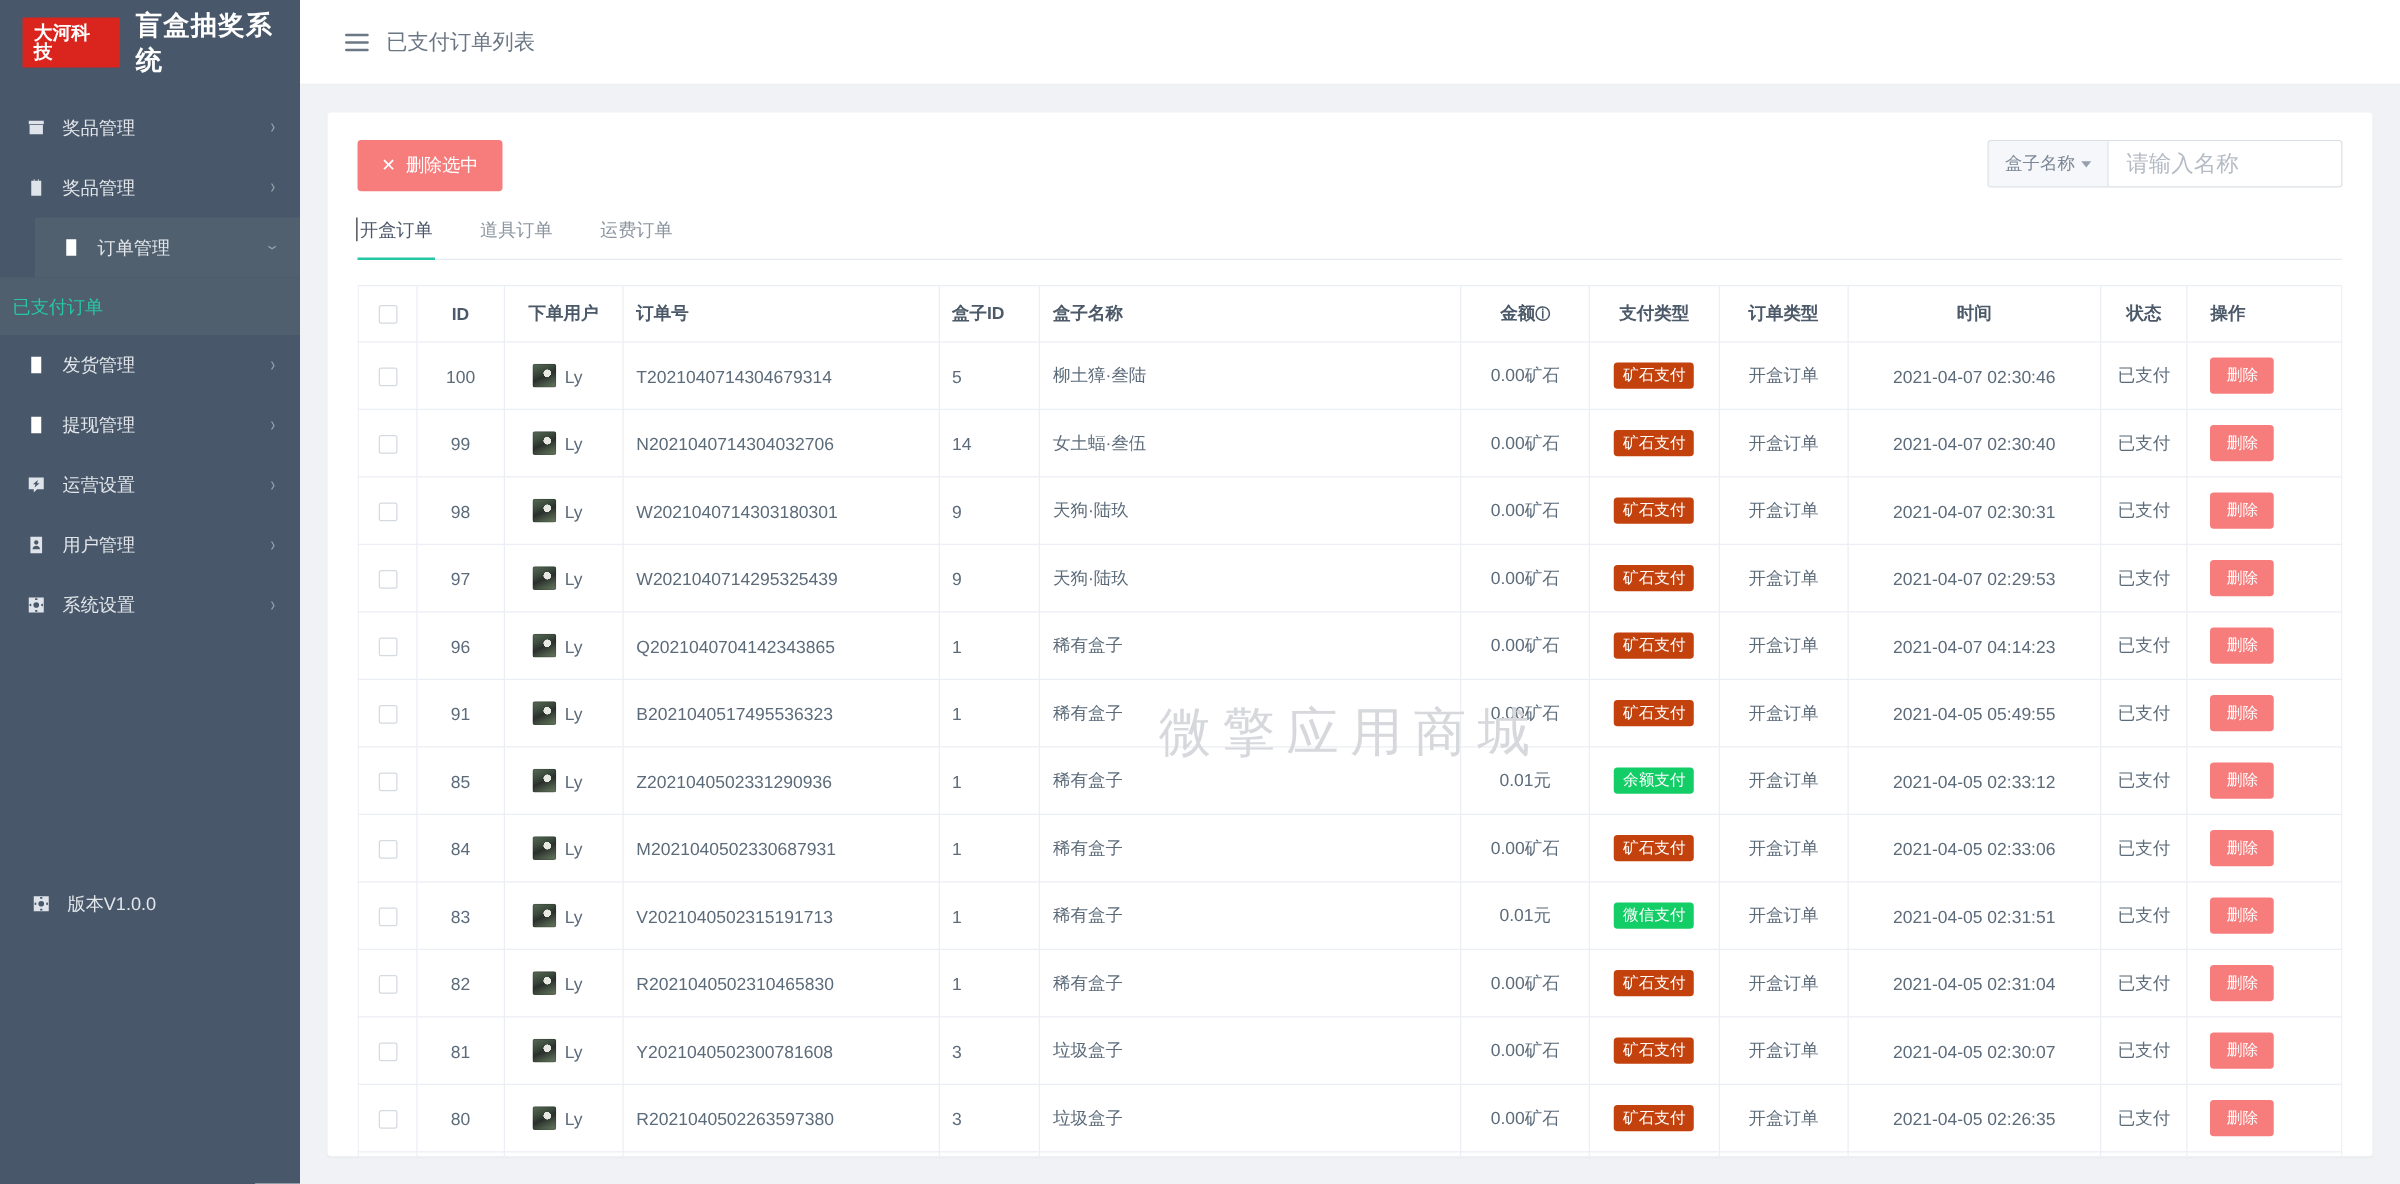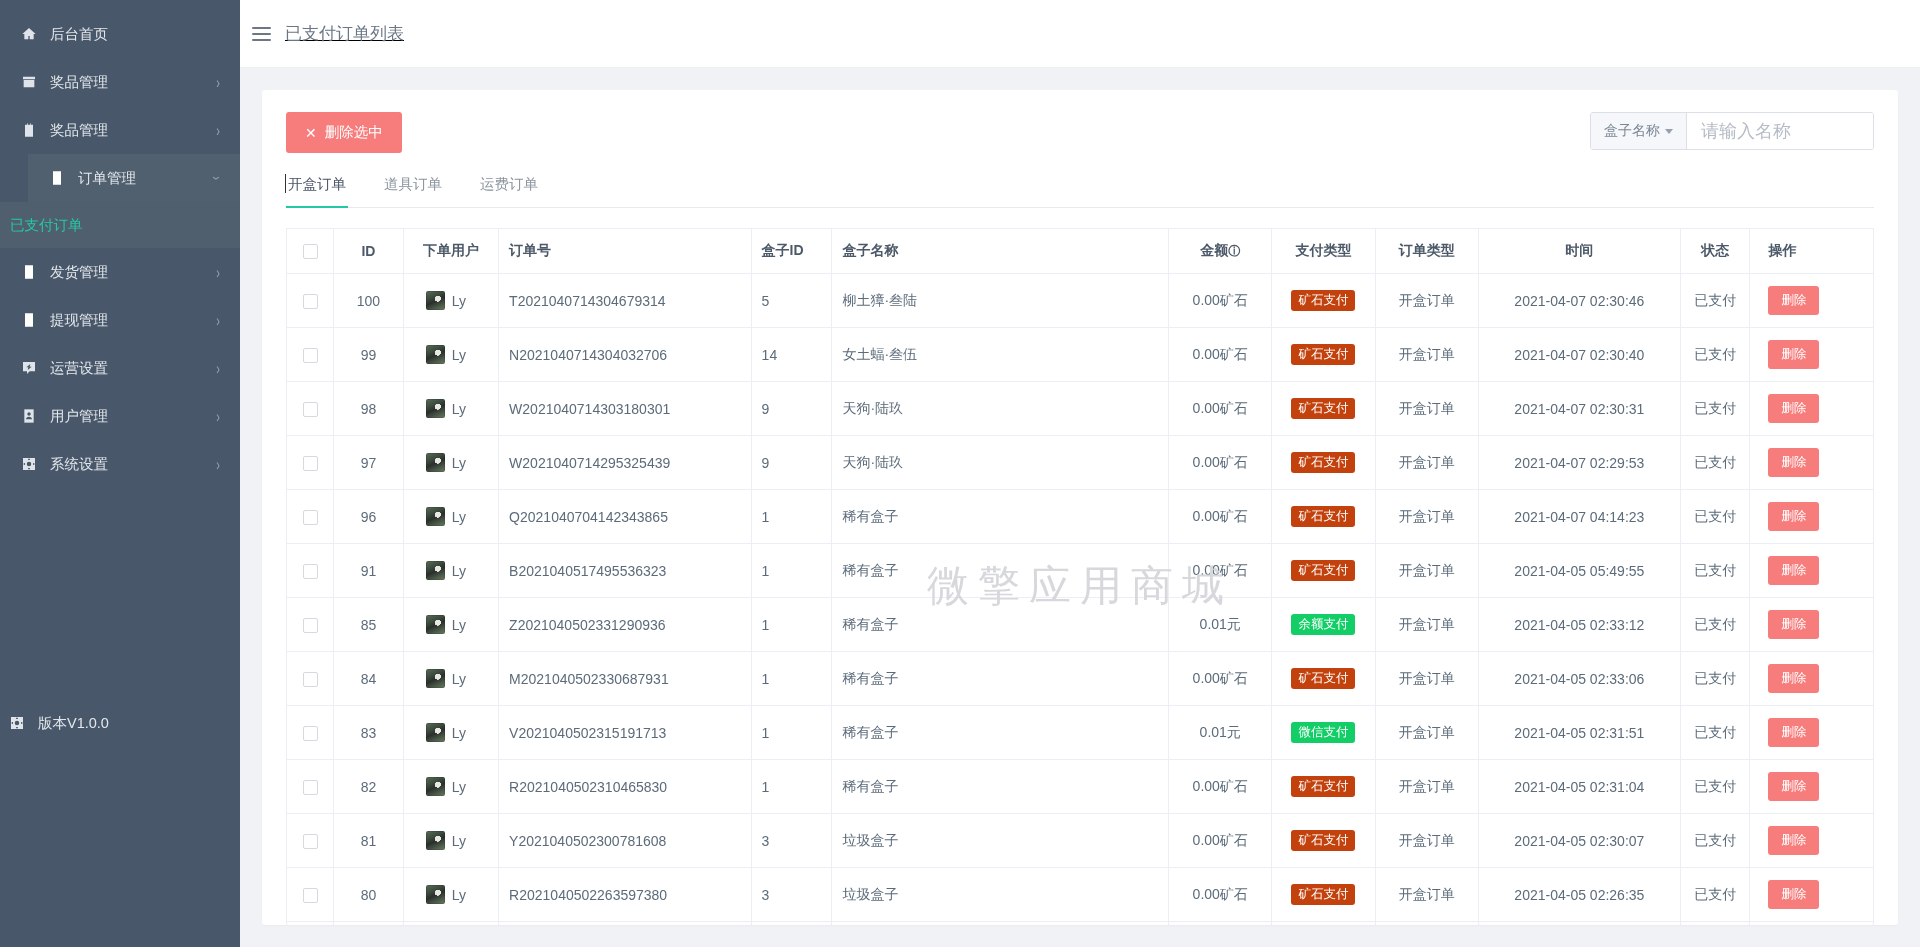--- a/index.html
+++ b/index.html
@@ -72,35 +72,34 @@
     display: flex; align-items: center;
     padding-left: 56px;
     font-size: 14.5px;
     color: #c9d0d8;
     background: #4a5a6b;
     cursor: pointer;
   }
   .sub-item.active { background: #505f6d; color: #26c7a5; padding-left: 10px; }
   .version {
     display: flex; align-items: center;
-    padding: 0 8px; height: 48px;
+    padding: 0 24px; height: 48px;
     color: #e3e7eb; font-size: 14.5px;
     margin-bottom: 200px;
   }
   .version .nav-icon svg { fill: #dfe4ea; }
 
   
   .main { flex: 1; display: flex; flex-direction: column; min-width: 0; background: #f0f2f5; }
   .topbar {
     height: 68px; min-height: 68px;
     background: #fff;
     display: flex; align-items: center;
-    padding-left: 12px;
+    padding-left: 36px;
     border-bottom: 1px solid #eef0f3;
-    text-decoration: underline;
   }
   .hamburger { display: inline-flex; flex-direction: column; justify-content: center; gap: 4px; cursor: pointer; margin-right: 14px; }
   .hamburger span { display: block; width: 19px; height: 2px; background: #6b7785; border-radius: 1px; }
   .page-title { font-size: 17px; color: #6b7785; }
 
   .content { flex: 1; padding: 22px; overflow: hidden; }
   .card {
     background: #fff;
     border-radius: 3px;
     padding: 22px 24px 0 24px;
@@ -215,31 +214,27 @@
     font-weight: 400;
   }
   .table-scroll { position: relative; }
 </style>
 </head>
 <body>
 
 <div class="app">
 
   <aside class="sidebar">
+    <div class="brand">
+      <span class="brand-badge">大河科技</span>
+      <span class="brand-title">盲盒抽奖系统</span>
+    </div>
 
     <nav class="nav">
 
-      <div class="nav-item">
-        <span class="nav-icon">
-          <svg viewBox="0 0 24 24">
-              <path d="M12 3L2 12h3v8h6v-5h2v5h6v-8h3z"></path>
-            </svg>
-        </span>
-        <span class="nav-label">后台首页</span>
-      </div>
 
       <div class="nav-item">
         <span class="nav-icon">
           <svg viewBox="0 0 24 24">
               <path d="M3 4h18v4H3zM4 9h16v11H4zm4 3h8v2H8z"></path>
             </svg>
         </span>
         <span class="nav-label">奖品管理</span>
         <span class="nav-arrow">›</span>
       </div>

